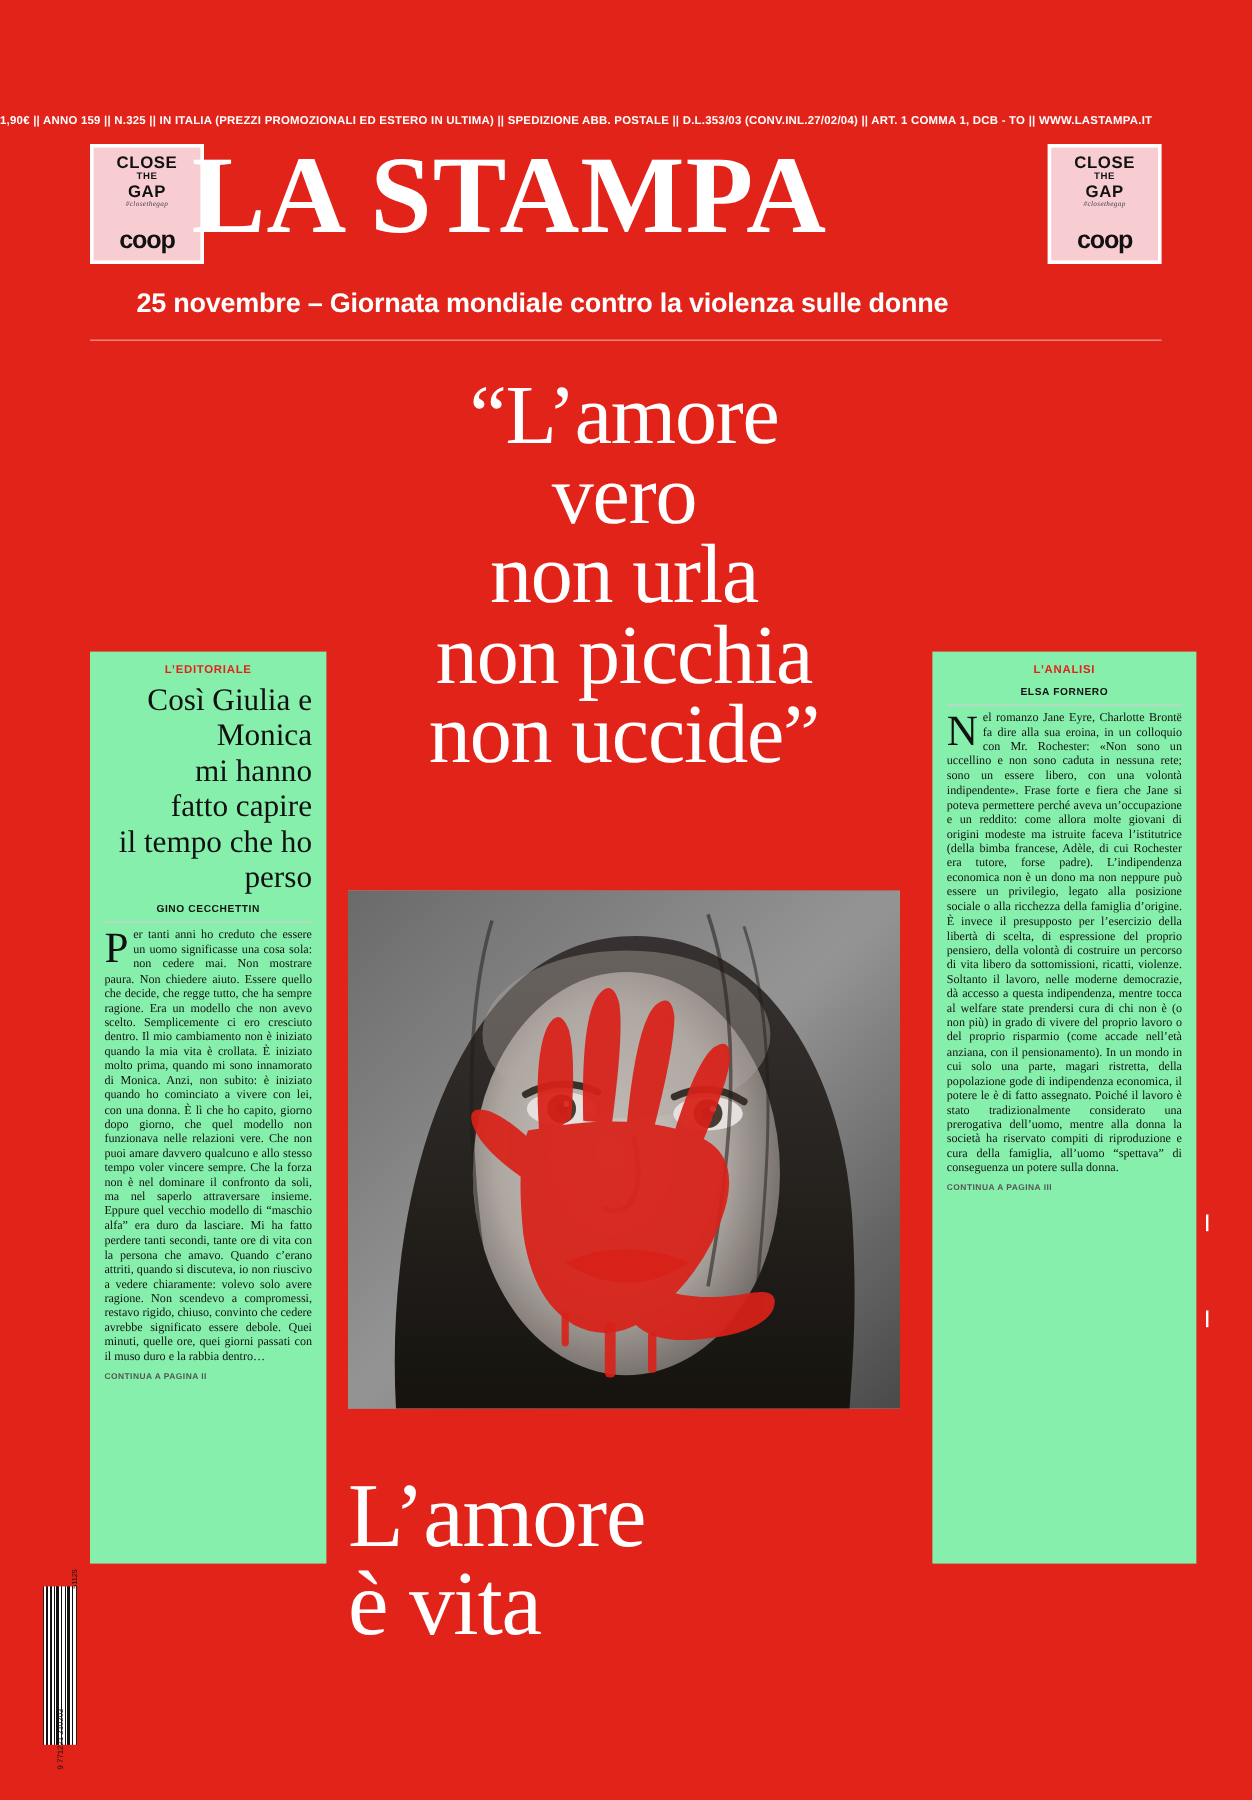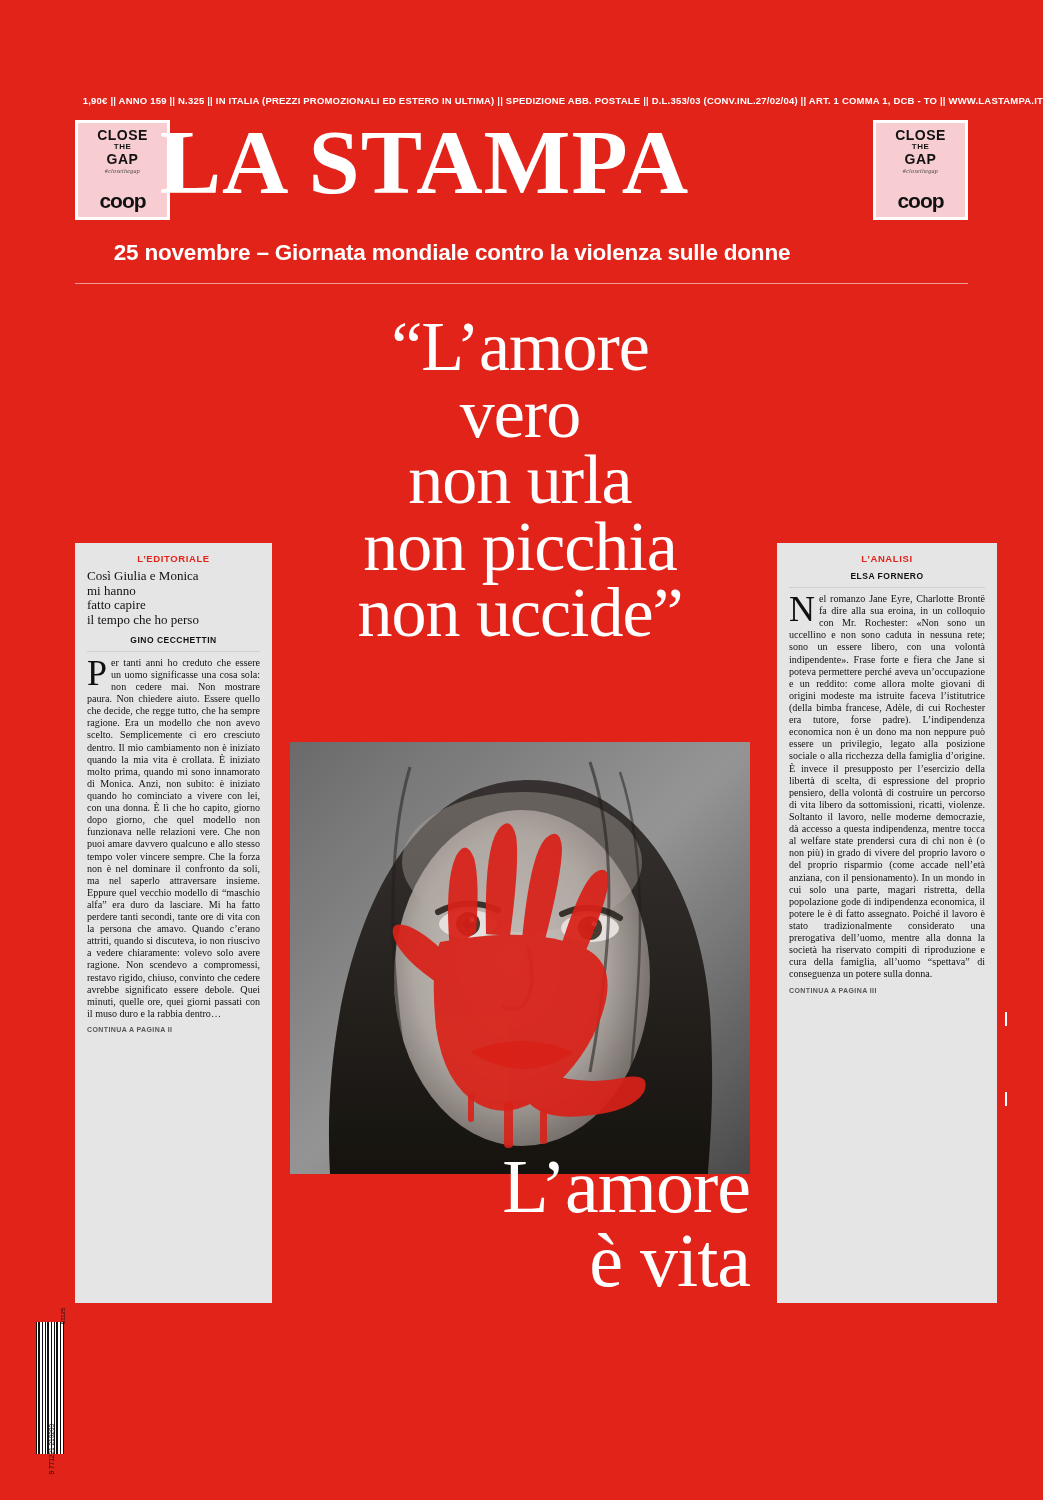--- a/index.html
+++ b/index.html
@@ -8,21 +8,21 @@
     background:#e2231a;
     font-family:"Liberation Serif", serif;
     overflow:hidden;
     position:relative;
   }
   .page{position:relative;width:1043px;height:1500px;background:#e2231a;}
 
   
   .infobar{
     position:absolute;top:95px;left:0;width:1043px;
-    text-align:right;
+    text-align:left;
     font-family:"Liberation Sans", sans-serif;
     font-size:9.5px;letter-spacing:.2px;color:#ffffff;
     font-weight:700;
     white-space:nowrap;
   }
 
   
   .masthead{
     position:absolute;top:120px;left:0;width:1043px;height:110px;
   }
@@ -83,42 +83,42 @@
     letter-spacing:-1px;
     padding-top:6px;
     margin-top:20px;
   }
   .headline .ln{display:block;}
   .photo{
     position:absolute;left:290px;top:742px;width:460px;height:432px;
     overflow:hidden;background:#8e8e8e;
   }
   .bottom-head{
-    position:absolute;left:290px;top:1150px;width:460px;
-    text-align:right;color:#ffffff;
+    position:absolute;left:290px;top:1227px;width:460px;
+    text-align:left;color:#ffffff;
     font-family:"Liberation Serif", serif;
     font-size:76px;line-height:.97;letter-spacing:-1px;
   }
   .bottom-head .ln{display:block;}
 
   
   .sidebox{
-    position:absolute;background:#e5e5e5;box-sizing:border-box;
+    position:absolute;background:#86efac;box-sizing:border-box;
     padding:10px 12px 8px 12px;
   }
   .sidebox.left{left:75px;top:543px;width:197px;height:760px;}
   .sidebox.right{left:777px;top:543px;width:220px;height:760px;}
   .kicker{
     font-family:"Liberation Sans", sans-serif;
     font-weight:700;font-size:9.5px;letter-spacing:.6px;color:#e2231a;
     text-align:center;margin-bottom:5px;
   }
   .sidehead{
     font-family:"Liberation Serif", serif;
-    font-size:13px;line-height:1.13;text-align:left;color:#111;
+    font-size:26px;line-height:1.13;text-align:right;color:#111;
   }
   .sidehead .ln{display:block;}
   .byline{
     font-family:"Liberation Sans", sans-serif;
     font-weight:700;font-size:8.5px;letter-spacing:.5px;color:#111;
     text-align:center;margin-top:7px;margin-bottom:6px;
   }
   .divider{height:1px;background:#cfcfcf;margin:0 0 5px 0;}
   .body{
     font-family:"Liberation Serif", serif;

